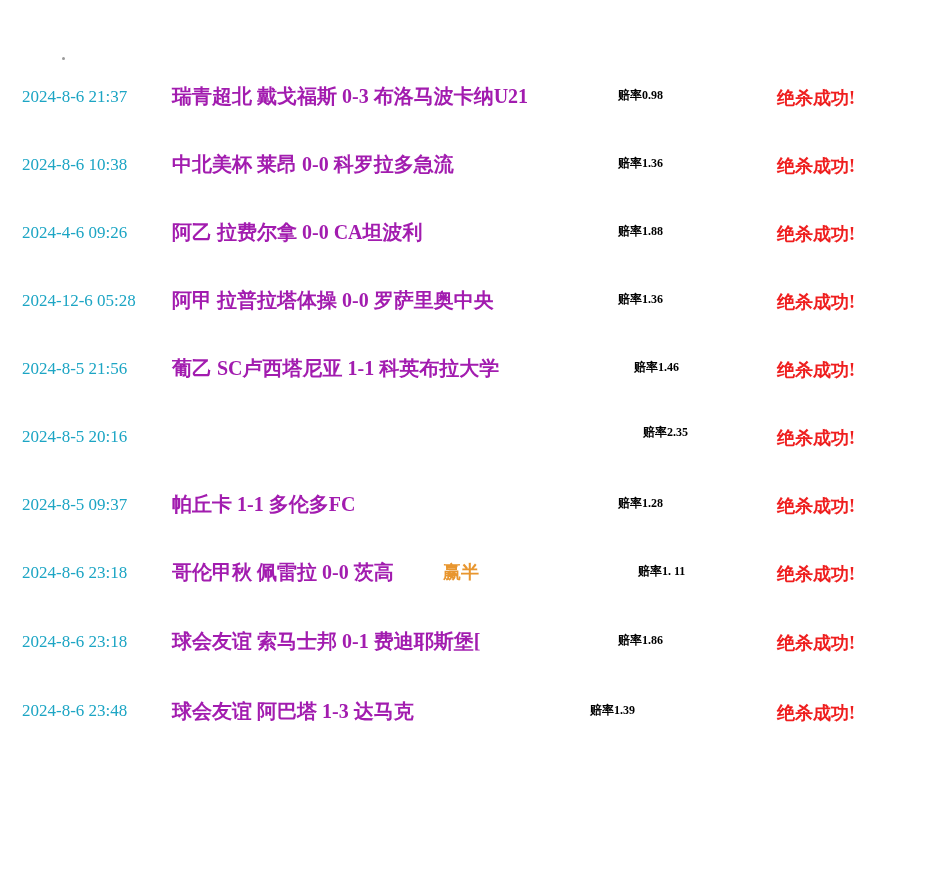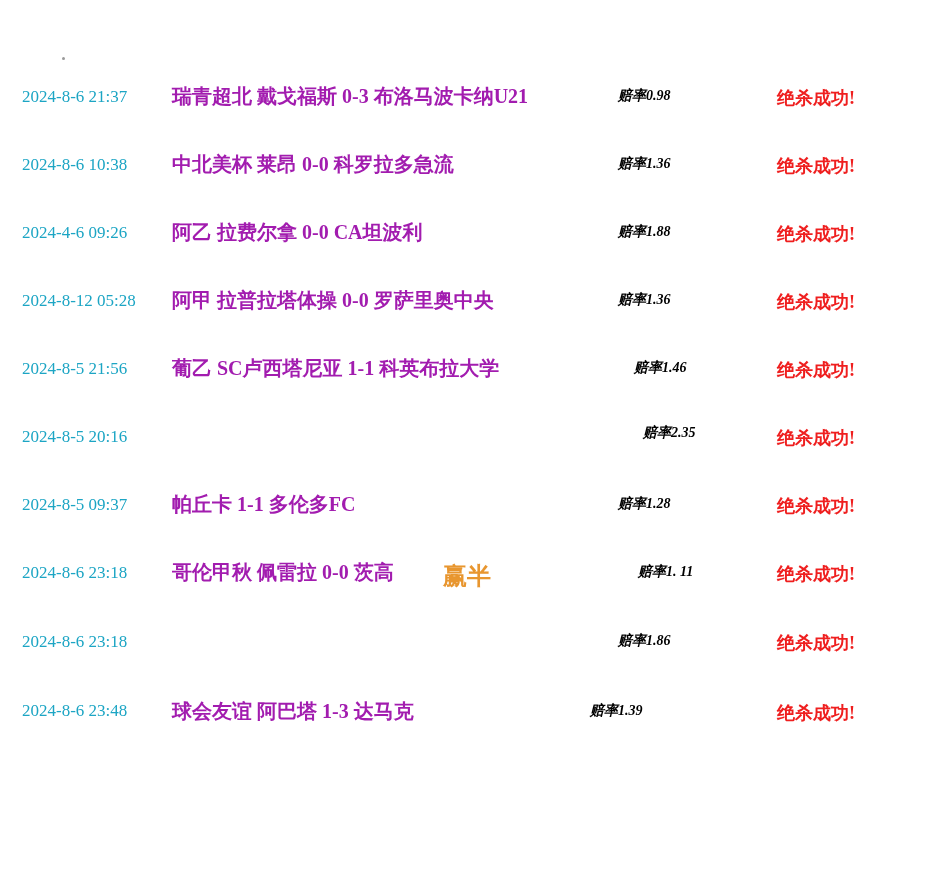--- a/index.html
+++ b/index.html
@@ -55,33 +55,32 @@
     top: 5px;
     color: #a21caf;
     font-size: 20px;
     font-weight: bold;
     white-space: nowrap;
     font-family: "Liberation Serif", "DejaVu Serif", serif;
   }
   .row .tag {
     position: absolute;
     color: #e8962f;
-    font-size: 24px;
+    font-size: 18px;
     font-weight: bold;
     white-space: nowrap;
   }
   .row .odds {
     position: absolute;
     top: 9px;
     color: #000000;
-    font-size: 14px;
-    font-weight: bold;
-    white-space: nowrap;
-    font-family: "Liberation Serif", "DejaVu Serif", serif;
-    font-style: italic;
+    font-size: 12px;
+    font-weight: bold;
+    white-space: nowrap;
+    font-family: "Liberation Serif", "DejaVu Serif", serif;
   }
   .row .result {
     position: absolute;
     left: 777px;
     top: 8px;
     color: #ef1f1f;
     font-size: 18px;
     font-weight: bold;
     white-space: nowrap;
     font-family: "Liberation Serif", "DejaVu Serif", serif;
@@ -136,21 +135,21 @@
 
     <div class="row r2">
       <span class="time">2024-4-6 09:26</span>
       <span class="match">阿乙 拉费尔拿 0-0 CA坦波利</span>
       <span class="tag"></span>
       <span class="odds">赔率1.88</span>
       <span class="result">绝杀成功!</span>
     </div>
 
     <div class="row r3">
-      <span class="time">2024-8-12 05:28</span>
+      <span class="time">2024-12-6 05:28</span>
       <span class="match">阿甲 拉普拉塔体操 0-0 罗萨里奥中央</span>
       <span class="tag"></span>
       <span class="odds">赔率1.36</span>
       <span class="result">绝杀成功!</span>
     </div>
 
     <div class="row r4">
       <span class="time">2024-8-5 21:56</span>
       <span class="match">葡乙 SC卢西塔尼亚 1-1 科英布拉大学</span>
       <span class="tag"></span>
@@ -176,20 +175,21 @@
     <div class="row r7">
       <span class="time">2024-8-6 23:18</span>
       <span class="match">哥伦甲秋 佩雷拉 0-0 茨高</span>
       <span class="tag">赢半</span>
       <span class="odds">赔率1. 11</span>
       <span class="result">绝杀成功!</span>
     </div>
 
     <div class="row r8">
       <span class="time">2024-8-6 23:18</span>
+      <span class="match">球会友谊  索马士邦  0-1   费迪耶斯堡[</span>
       <span class="tag"></span>
       <span class="odds">赔率1.86</span>
       <span class="result">绝杀成功!</span>
     </div>
 
     <div class="row r9">
       <span class="time">2024-8-6 23:48</span>
       <span class="match">球会友谊   阿巴塔    1-3   达马克</span>
       <span class="tag"></span>
       <span class="odds">赔率1.39</span>

